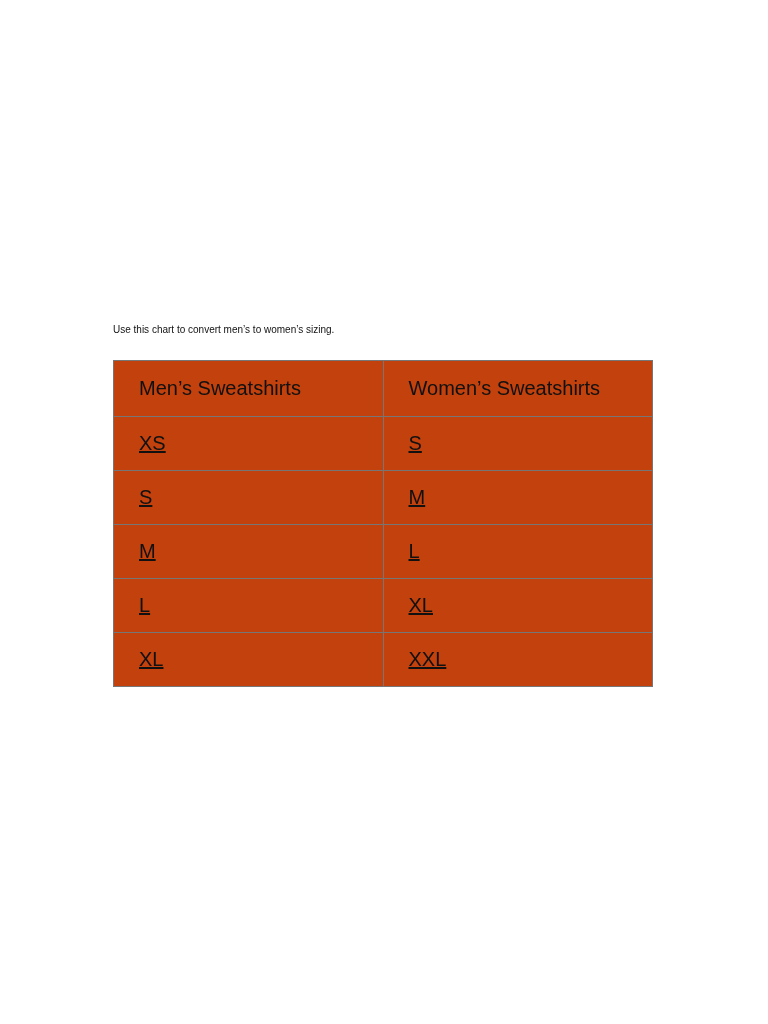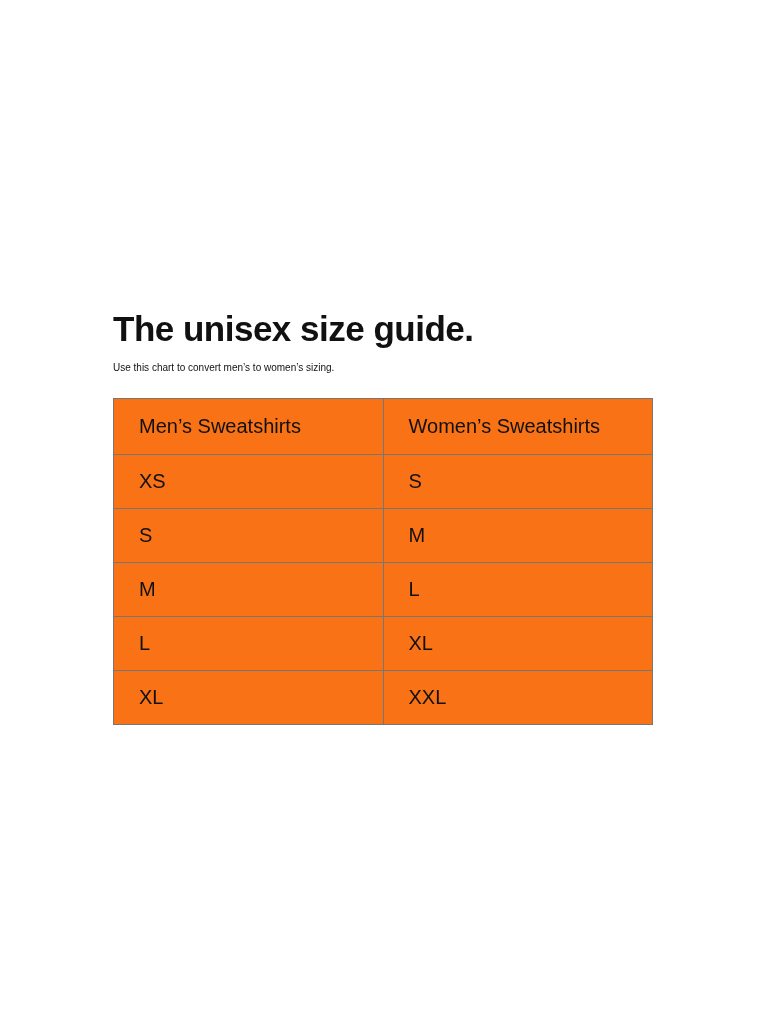--- a/index.html
+++ b/index.html
@@ -47,36 +47,36 @@
   }
   table.size-table th,
   table.size-table td {
     border: 1px solid #767676;
     font-size: 20px;
     font-weight: 400;
     text-align: left;
     vertical-align: middle;
     padding: 0 0 0 25px;
     color: #111111;
-    background: #f97316;
+    background: #c2410c;
   }
   table.size-table th {
     height: 55px;
   }
   table.size-table td {
     height: 53px;
+    text-decoration: underline;
   }
 </style>
 </head>
 <body>
 
 <div class="page">
   <div class="size-guide">
 
-    <h1 class="title">The unisex size guide.</h1>
 
     <p class="subtitle">Use this chart to convert men’s to women’s sizing.</p>
 
     <table class="size-table">
       <thead>
         <tr>
           <th>Men’s Sweatshirts</th>
           <th>Women’s Sweatshirts</th>
         </tr>
       </thead>

